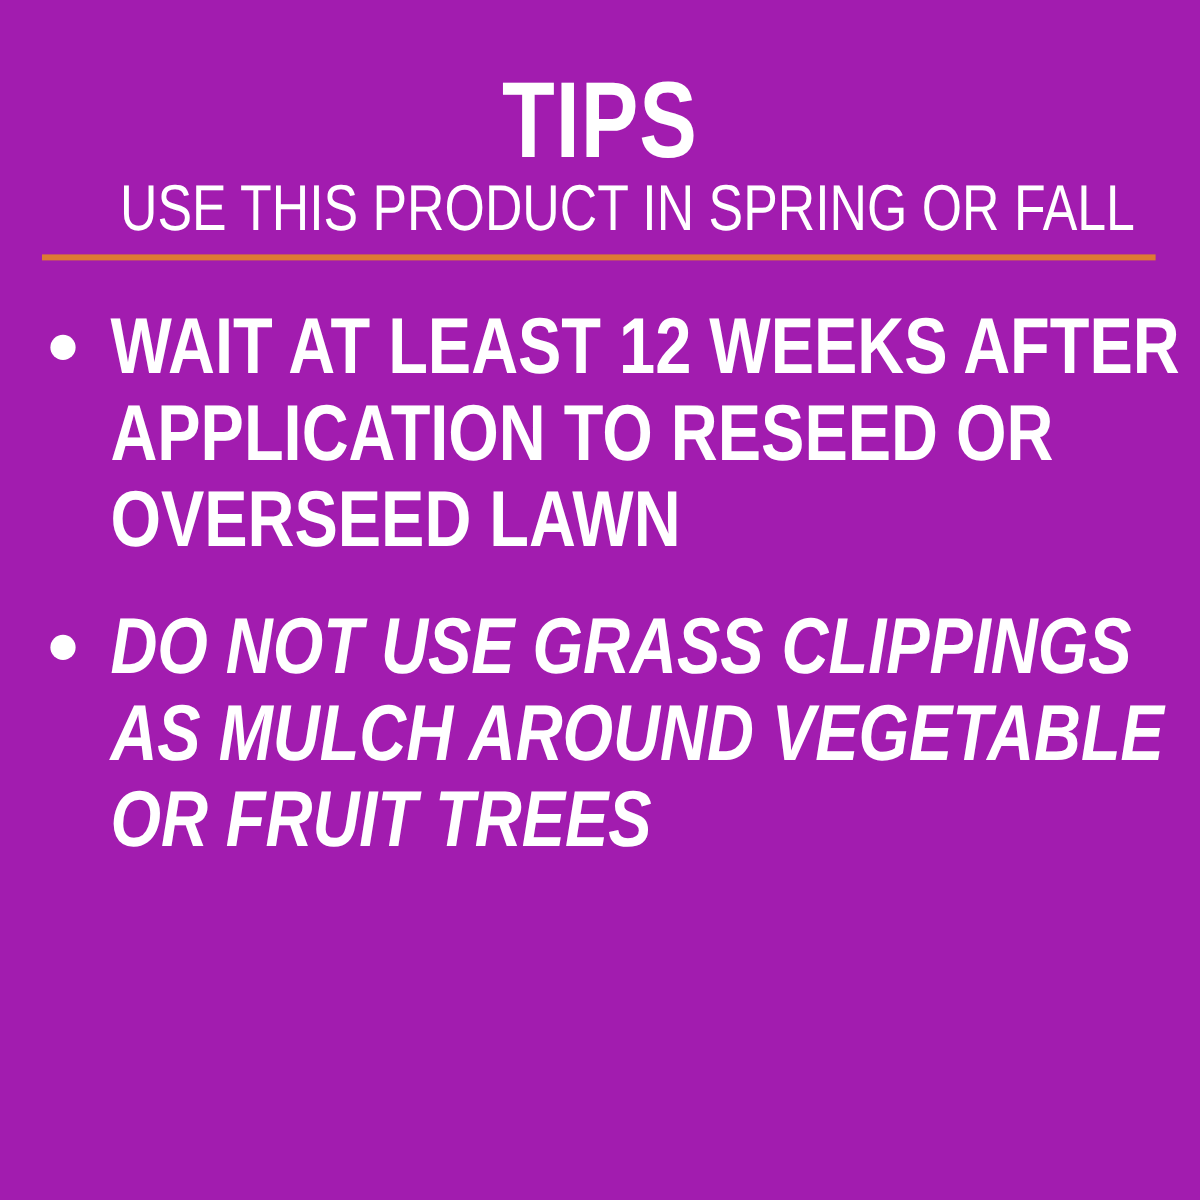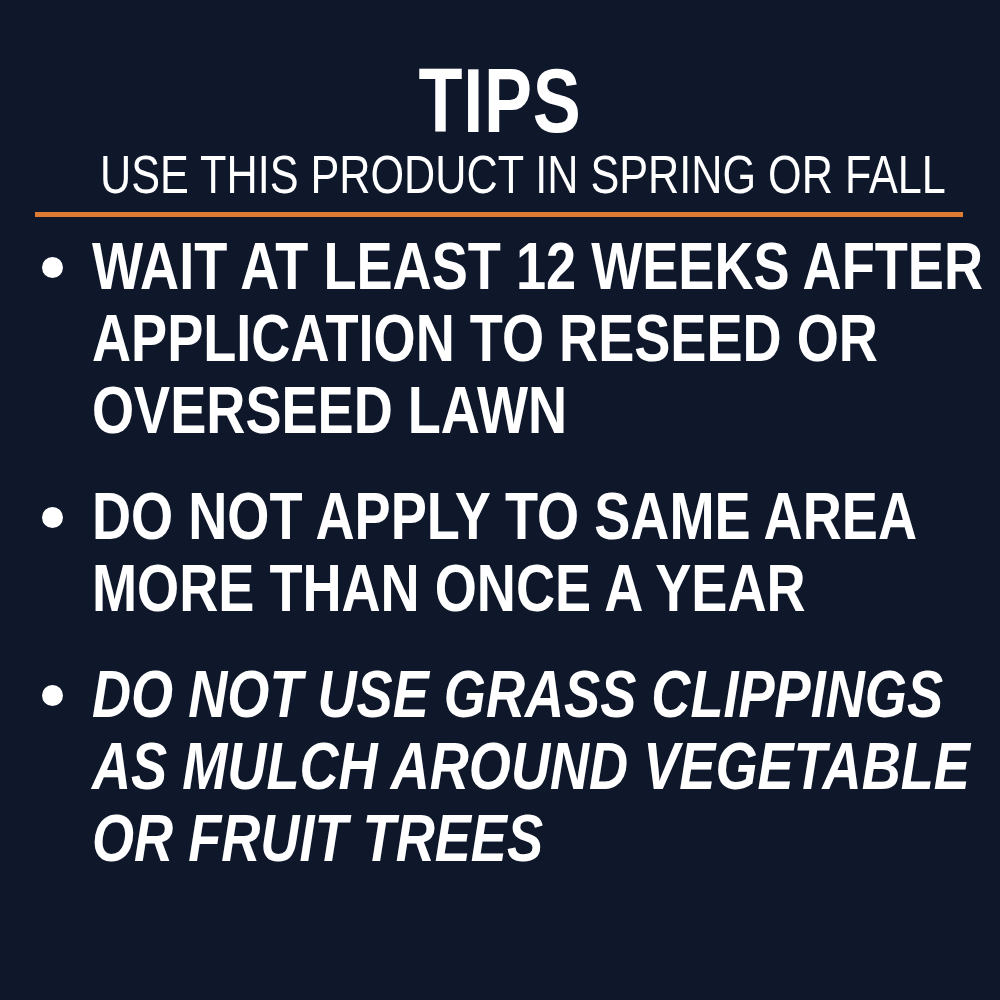--- a/index.html
+++ b/index.html
@@ -11,21 +11,21 @@
     width: 1000px;
     height: 1000px;
     overflow: hidden;
     font-family: "Liberation Sans", sans-serif;
   }
 
   .panel {
     position: relative;
     width: 1000px;
     height: 1000px;
-    background: #0f172a;
+    background: #a21caf;
     box-sizing: border-box;
     overflow: hidden;
   }
 
   
   .header {
     position: absolute;
     left: 0;
     top: 0;
     width: 1000px;
@@ -73,21 +73,21 @@
     top: 212px;
     width: 928px;
     height: 5px;
     background: #dd7a33;
   }
 
   
   .tips-list {
     position: absolute;
     left: 0;
-    top: 230px;
+    top: 252px;
     width: 1000px;
   }
 
   .tip-item {
     position: relative;
     display: block;
     margin: 0 0 34px 0;
     padding: 0;
     min-height: 10px;
   }
@@ -140,27 +140,20 @@
 
     <div class="tip-item">
       <span class="bullet-dot"></span>
       <div class="tip-lines">
         <div class="tip-line">WAIT AT LEAST 12 WEEKS AFTER</div>
         <div class="tip-line">APPLICATION TO RESEED OR</div>
         <div class="tip-line">OVERSEED LAWN</div>
       </div>
     </div>
 
-    <div class="tip-item">
-      <span class="bullet-dot"></span>
-      <div class="tip-lines">
-        <div class="tip-line">DO NOT APPLY TO SAME AREA</div>
-        <div class="tip-line">MORE THAN ONCE A YEAR</div>
-      </div>
-    </div>
 
     <div class="tip-item">
       <span class="bullet-dot"></span>
       <div class="tip-lines">
         <div class="tip-line">DO NOT USE GRASS CLIPPINGS</div>
         <div class="tip-line">AS MULCH AROUND VEGETABLE</div>
         <div class="tip-line">OR FRUIT TREES</div>
       </div>
     </div>
 

